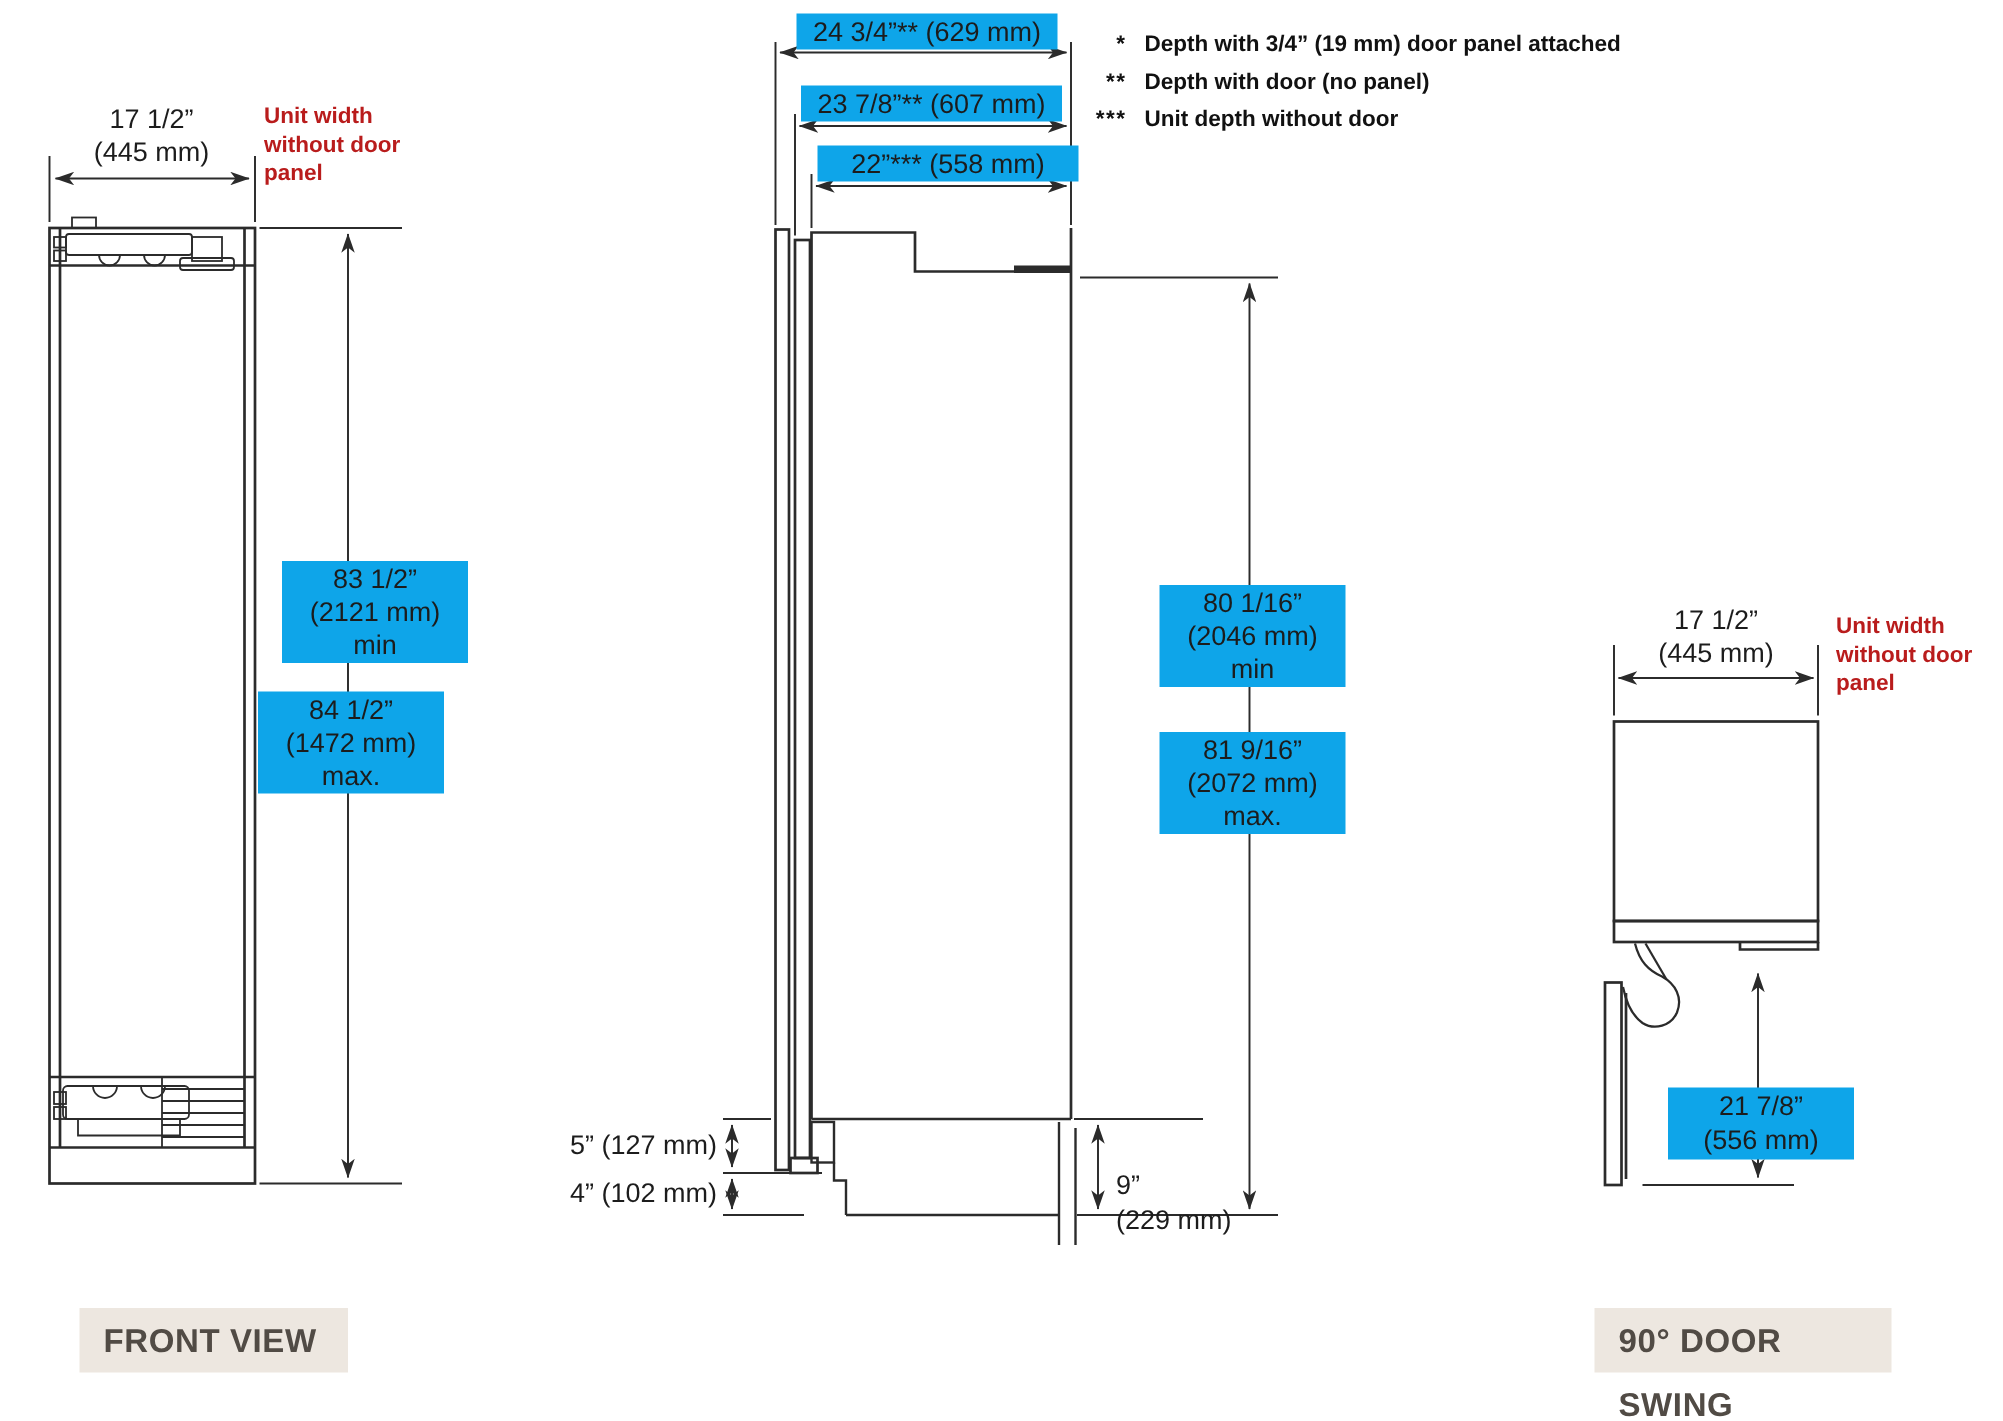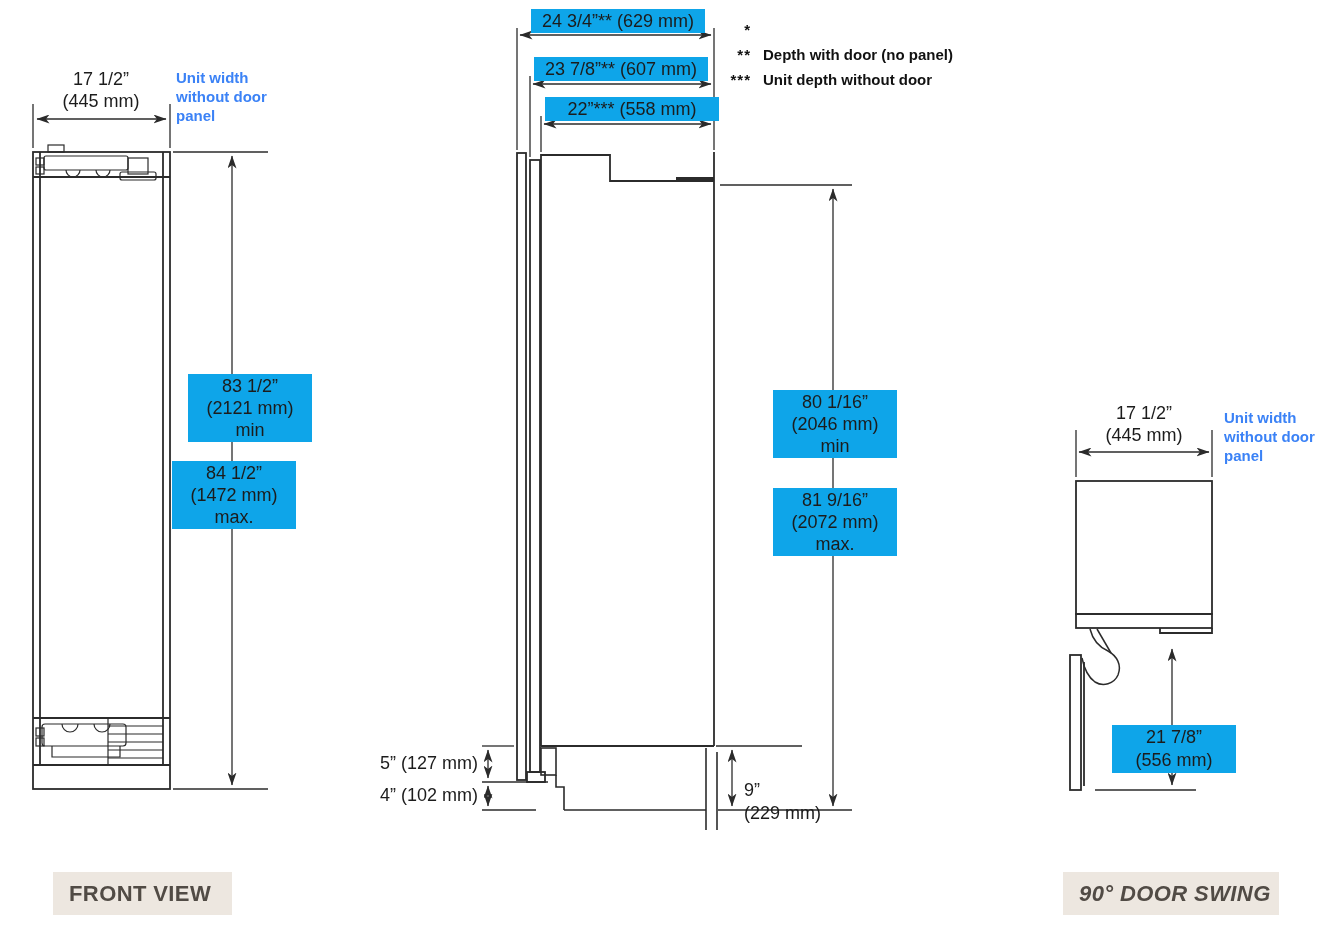--- a/index.html
+++ b/index.html
@@ -6,21 +6,21 @@
   #stage{
     position:relative;width:1335px;height:947px;background:#ffffff;
     font-family:"Liberation Sans",sans-serif;color:#1c1c1c;overflow:hidden;
   }
   #art{position:absolute;left:0;top:0;}
   .lbl{position:absolute;font-size:18px;line-height:22px;text-align:center;white-space:nowrap;color:#1c1c1c;}
   .lbl.bg{background:#0ea5e9;padding:1px 2px;}
   .lbl.right{text-align:right;}
   .lbl.leftal{text-align:left;}
   .lh23{line-height:23px;margin-top:28px;}
-  .note{position:absolute;font-size:15px;font-weight:bold;line-height:19px;text-align:left;color:#3b82f6;white-space:nowrap;}
+  .note{position:absolute;font-size:15px;font-weight:bold;line-height:19px;text-align:left;color:#b91c1c;white-space:nowrap;}
   .footnotes{position:absolute;left:721px;top:21px;}
   .fn-row{display:flex;align-items:baseline;height:25px;font-size:15px;font-weight:bold;color:#111111;white-space:nowrap;}
   .fn-marker{width:30px;text-align:right;letter-spacing:1px;}
   .fn-text{margin-left:12px;}
   .caption{
     position:absolute;top:872px;height:43px;background:#EDE7E0;color:#514B45;
     font-size:22px;font-weight:bold;line-height:43px;padding-left:16px;
     letter-spacing:0.4px;box-sizing:border-box;
   }
 </style>
@@ -153,20 +153,21 @@
     <div>max.</div>
   </div>
 
   <div class="lbl bg" style="left:531px;top:9px;width:170px;">24 3/4”** (629 mm)</div>
   <div class="lbl bg" style="left:534px;top:57px;width:170px;">23 7/8”** (607 mm)</div>
   <div class="lbl bg" style="left:545px;top:97px;width:170px;">22”*** (558 mm)</div>
 
   <div class="footnotes">
     <div class="fn-row">
       <span class="fn-marker">*</span>
+      <span class="fn-text">Depth with 3/4” (19 mm) door panel attached</span>
     </div>
     <div class="fn-row">
       <span class="fn-marker">**</span>
       <span class="fn-text">Depth with door (no panel)</span>
     </div>
     <div class="fn-row">
       <span class="fn-marker">***</span>
       <span class="fn-text">Unit depth without door</span>
     </div>
   </div>
@@ -196,15 +197,15 @@
     <div>Unit width</div>
     <div>without door</div>
     <div>panel</div>
   </div>
   <div class="lbl bg lh23" style="left:1112px;top:697px;width:120px;">
     <div>21 7/8”</div>
     <div>(556 mm)</div>
   </div>
 
   <div class="caption" style="left:53px;width:179px;">FRONT VIEW</div>
-  <div class="caption" style="left:1063px;width:216px;font-style:italic;">90° DOOR SWING</div>
+  <div class="caption" style="left:1063px;width:198px;">90° DOOR SWING</div>
 
 </div>
 
 </body></html>

